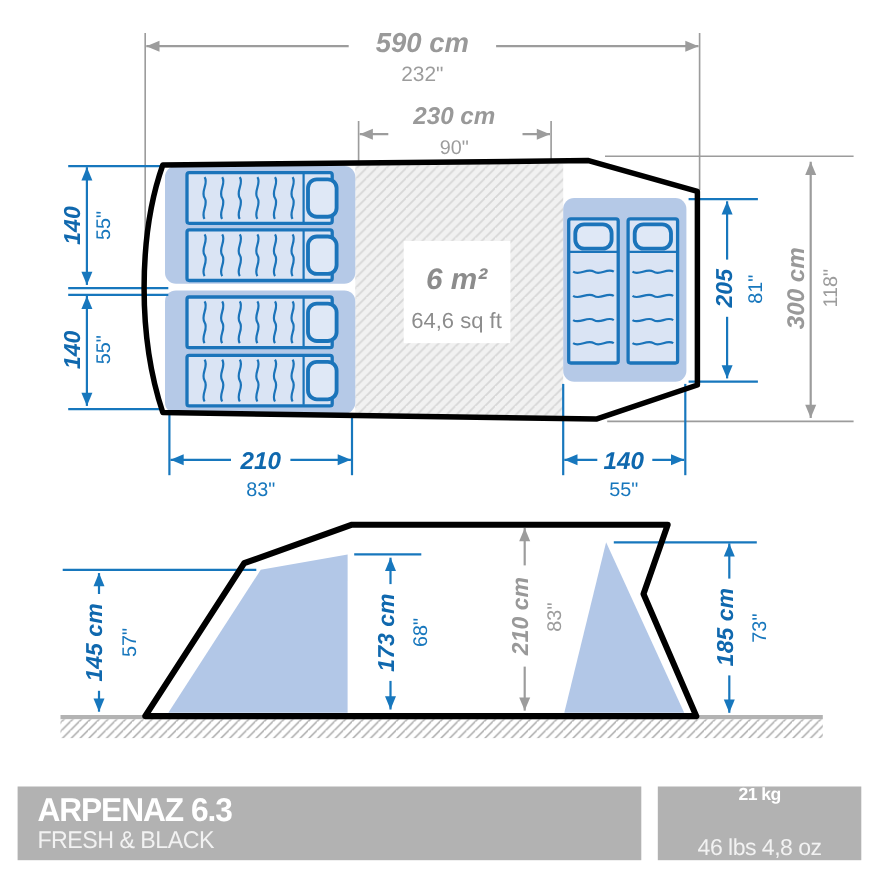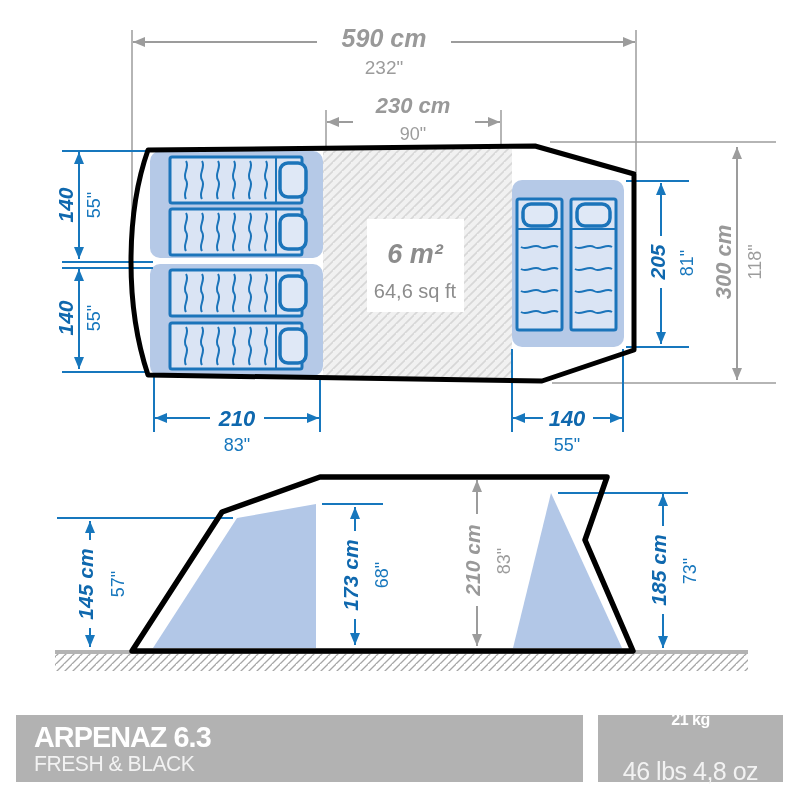--- a/index.html
+++ b/index.html
@@ -7,21 +7,21 @@
   #diagram{position:absolute;top:0;left:0;}
   .dim-bold{font-family:"Liberation Sans",sans-serif;font-weight:bold;font-style:italic;}
   .dim-reg{font-family:"Liberation Sans",sans-serif;}
   .footer-block{position:absolute;top:715px;height:67px;background:#b2b2b2;color:#ffffff;
     display:flex;flex-direction:column;justify-content:center;}
   #footer-left{left:16px;width:567px;padding-left:18px;box-sizing:border-box;align-items:flex-start;}
   #footer-right{left:598px;width:185px;align-items:center;text-align:center;}
   .footer-title{font-size:30px;font-weight:bold;letter-spacing:-1px;line-height:1.05;transform:scaleX(.96);transform-origin:left center;}
   .footer-sub{font-size:22px;font-weight:400;color:#f2f2f2;letter-spacing:-0.5px;line-height:1.1;transform:scaleX(.96);transform-origin:left center;}
   .footer-weight{font-size:16px;font-weight:bold;letter-spacing:-0.5px;line-height:1.1;}
-  .footer-weight-sub{font-size:25px;font-weight:400;color:#f2f2f2;letter-spacing:-0.5px;line-height:1.15;margin-top:28px;}
+  .footer-weight-sub{font-size:21px;font-weight:400;color:#f2f2f2;letter-spacing:-0.5px;line-height:1.15;margin-top:28px;}
 </style>
 </head>
 <body>
 
 <svg id="diagram" width="800" height="710" viewBox="0 0 800 710">
   <defs>
     <pattern id="hatchLiving" width="9" height="9" patternUnits="userSpaceOnUse">
       <rect width="9" height="9" fill="#f1f1f1"></rect>
       <path d="M-1,10 L10,-1 M-1,19 L19,-1" stroke="#d7d7d7" stroke-width="1.6" fill="none"></path>
     </pattern>

